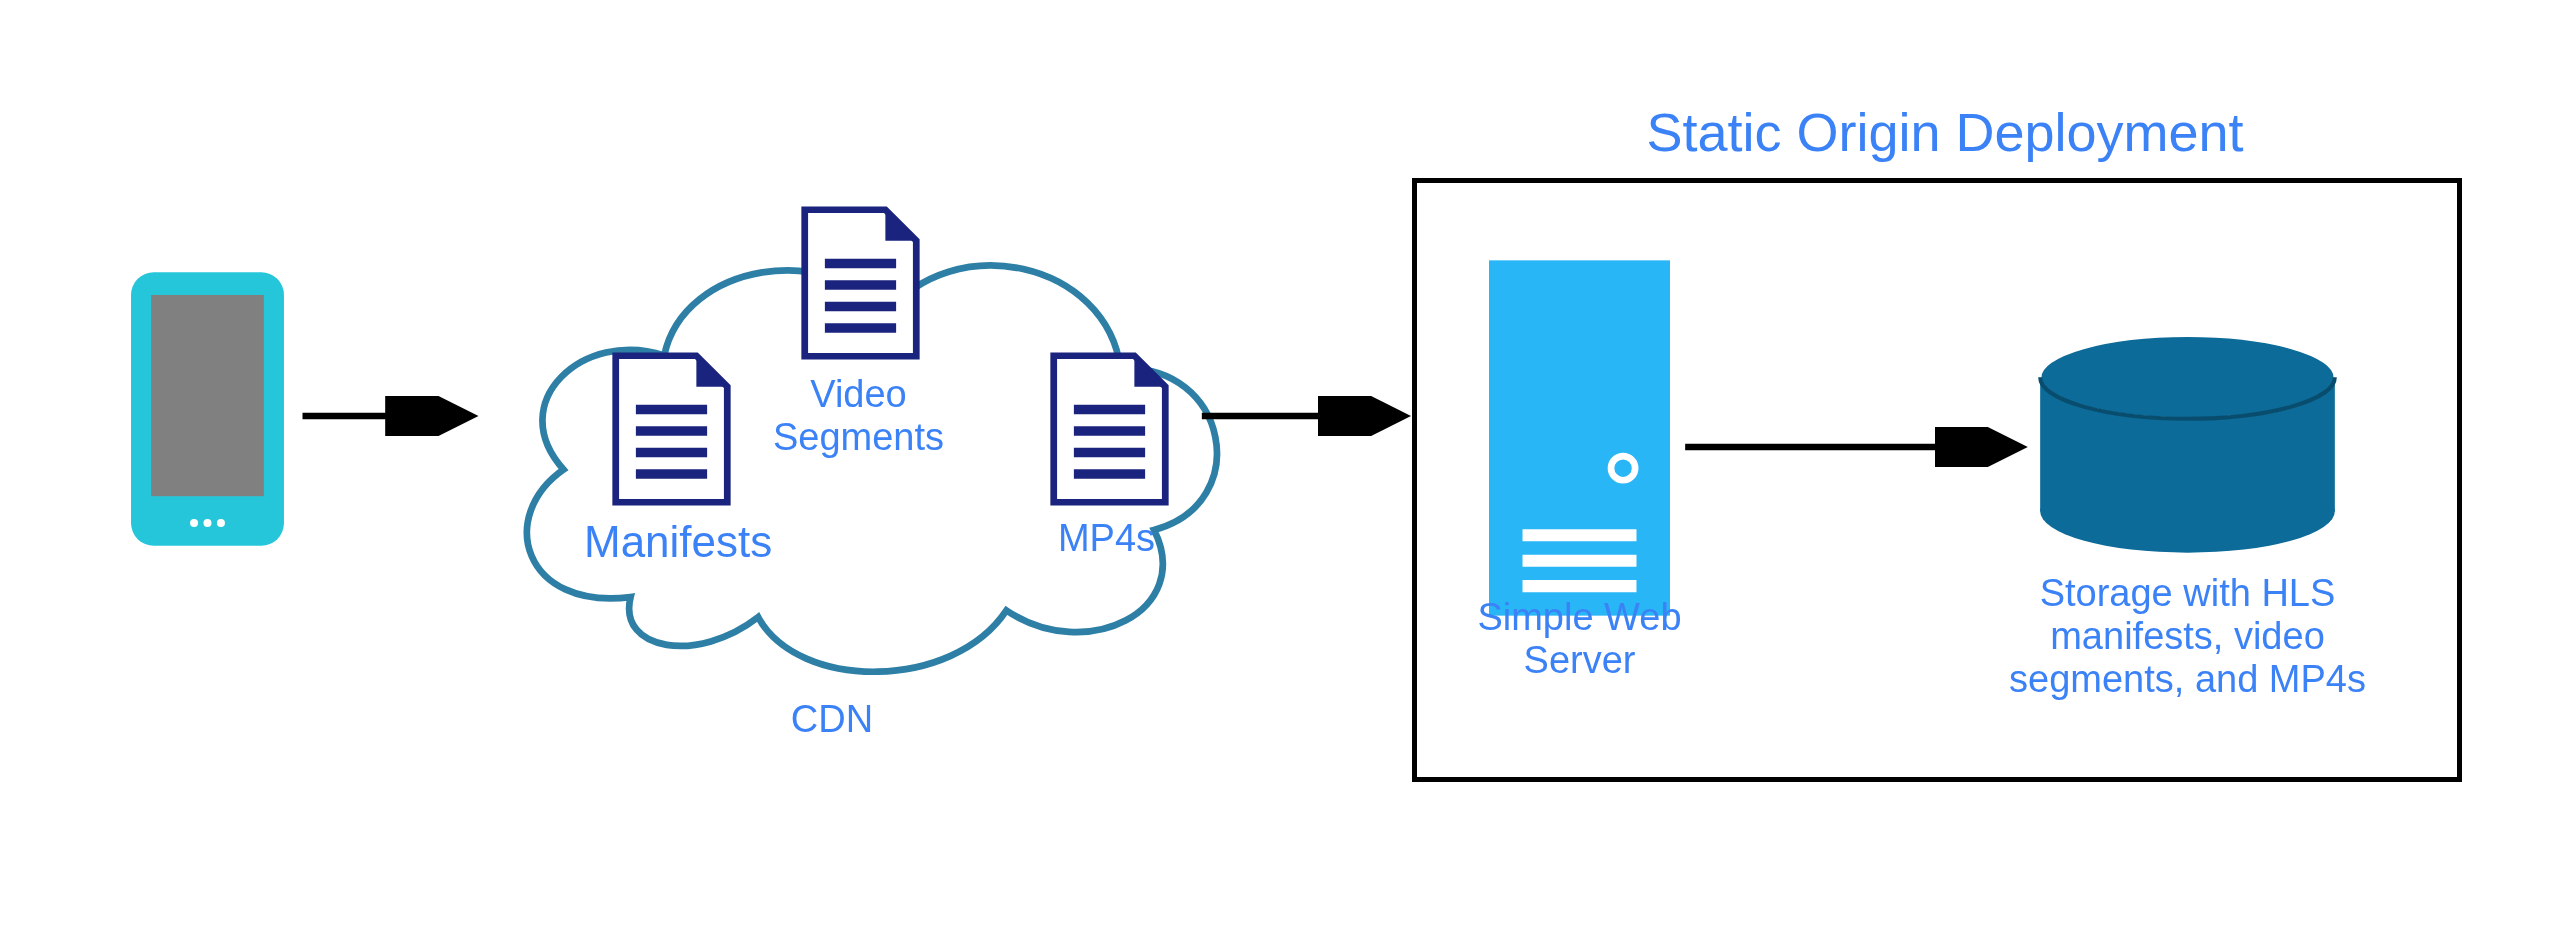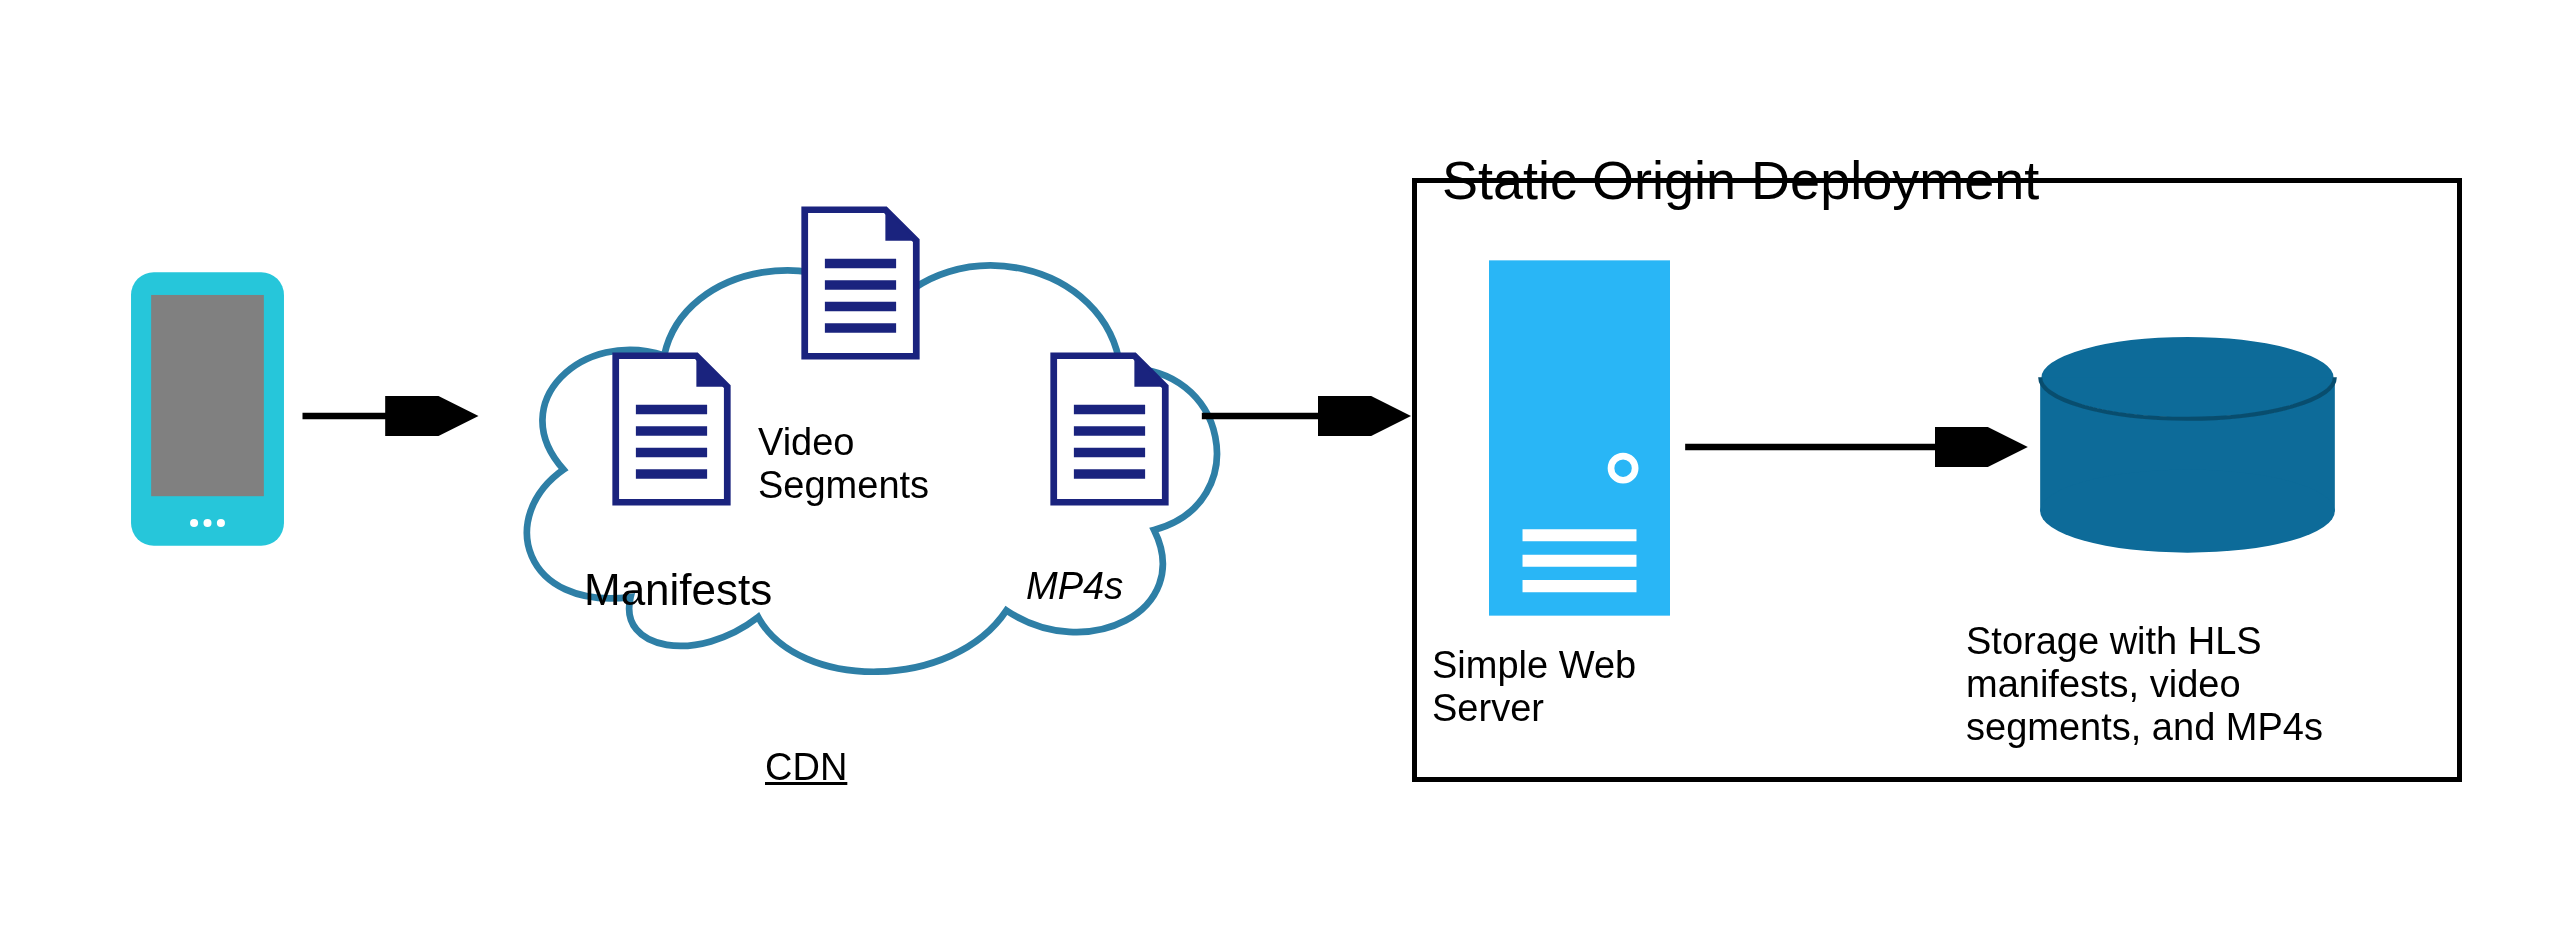--- a/index.html
+++ b/index.html
@@ -10,24 +10,23 @@
     height: 953px;
     font-family: Arial, Helvetica, sans-serif;
   }
   .stage {
     position: relative;
     width: 2576px;
     height: 953px;
   }
   .label {
     position: absolute;
-    color: #000000;
-    text-align: left;
+    color: #3b82f6;
+    text-align: center;
     white-space: pre-line;
-    margin-top: 48px;
   }
 </style>
 </head>
 <body>
 
 <div class="stage">
 
   <svg style="position:absolute; left:127px; top:268px;" width="161" height="282" viewBox="0 0 240 420">
     <rect x="6" y="6" width="228" height="408" rx="34" ry="34" fill="#26c6da"></rect>
     <rect x="36" y="40" width="168" height="300" fill="#808080"></rect>
@@ -83,23 +82,23 @@
     <line x1="40" y1="122" x2="146" y2="122" stroke="#1a237e" stroke-width="14"></line>
     <line x1="40" y1="154" x2="146" y2="154" stroke="#1a237e" stroke-width="14"></line>
     <line x1="40" y1="186" x2="146" y2="186" stroke="#1a237e" stroke-width="14"></line>
   </svg>
 
   <div class="label" style="left:584px; top:517px; width:174px; font-size:44px;">Manifests</div>
 
   <div class="label" style="left:758px; top:373px; width:201px; font-size:38px;">Video
 Segments</div>
 
-  <div class="label" style="left:1026px; top:517px; width:161px; font-size:38px;font-style:italic;">MP4s</div>
+  <div class="label" style="left:1026px; top:517px; width:161px; font-size:38px;">MP4s</div>
 
-  <div class="label" style="left:765px; top:698px; width:134px; font-size:38px;text-decoration:underline;">CDN</div>
+  <div class="label" style="left:765px; top:698px; width:134px; font-size:38px;">CDN</div>
 
   <svg style="position:absolute; left:1201px; top:396px;" width="215" height="40" viewBox="0 0 320 60">
     <defs>
       <marker id="ah2" viewBox="0 0 20 20" refX="18" refY="10" markerWidth="14" markerHeight="14" orient="auto">
         <path d="M0,0 L20,10 L0,20 Z" fill="#000"></path>
       </marker>
     </defs>
     <line x1="0" y1="30" x2="300" y2="30" stroke="#000" stroke-width="10" marker-end="url(#ah2)"></line>
   </svg>
 

